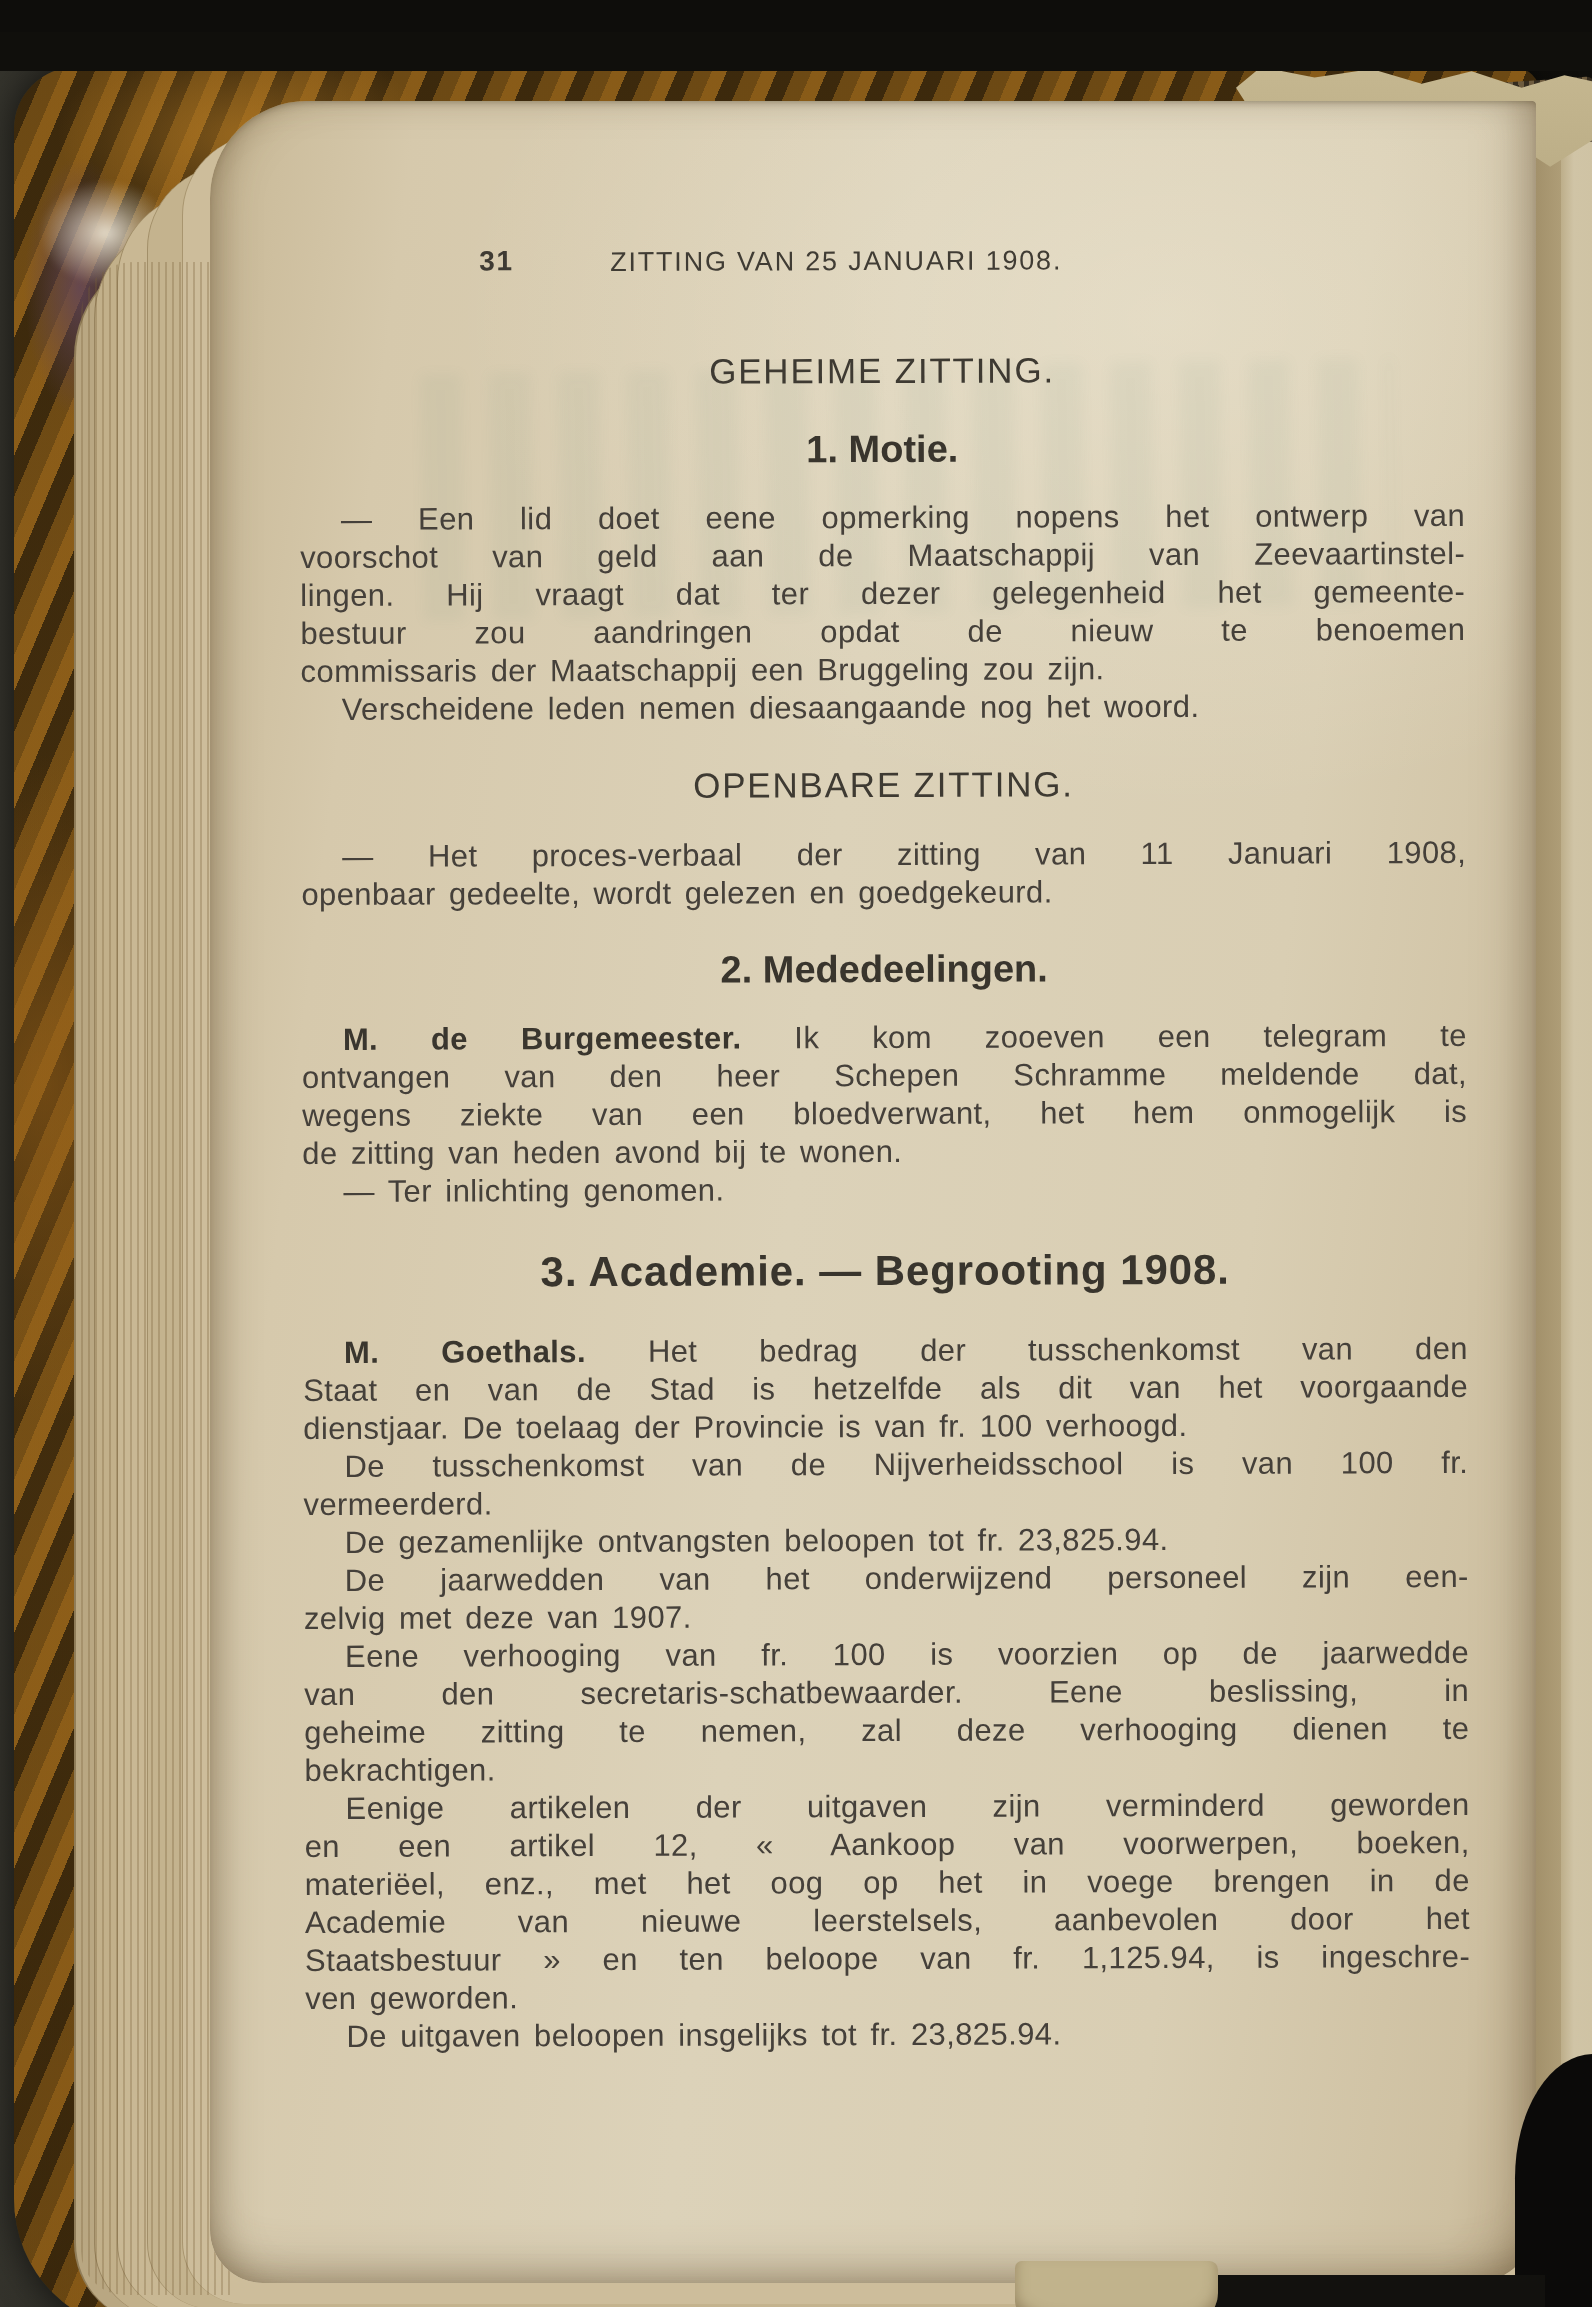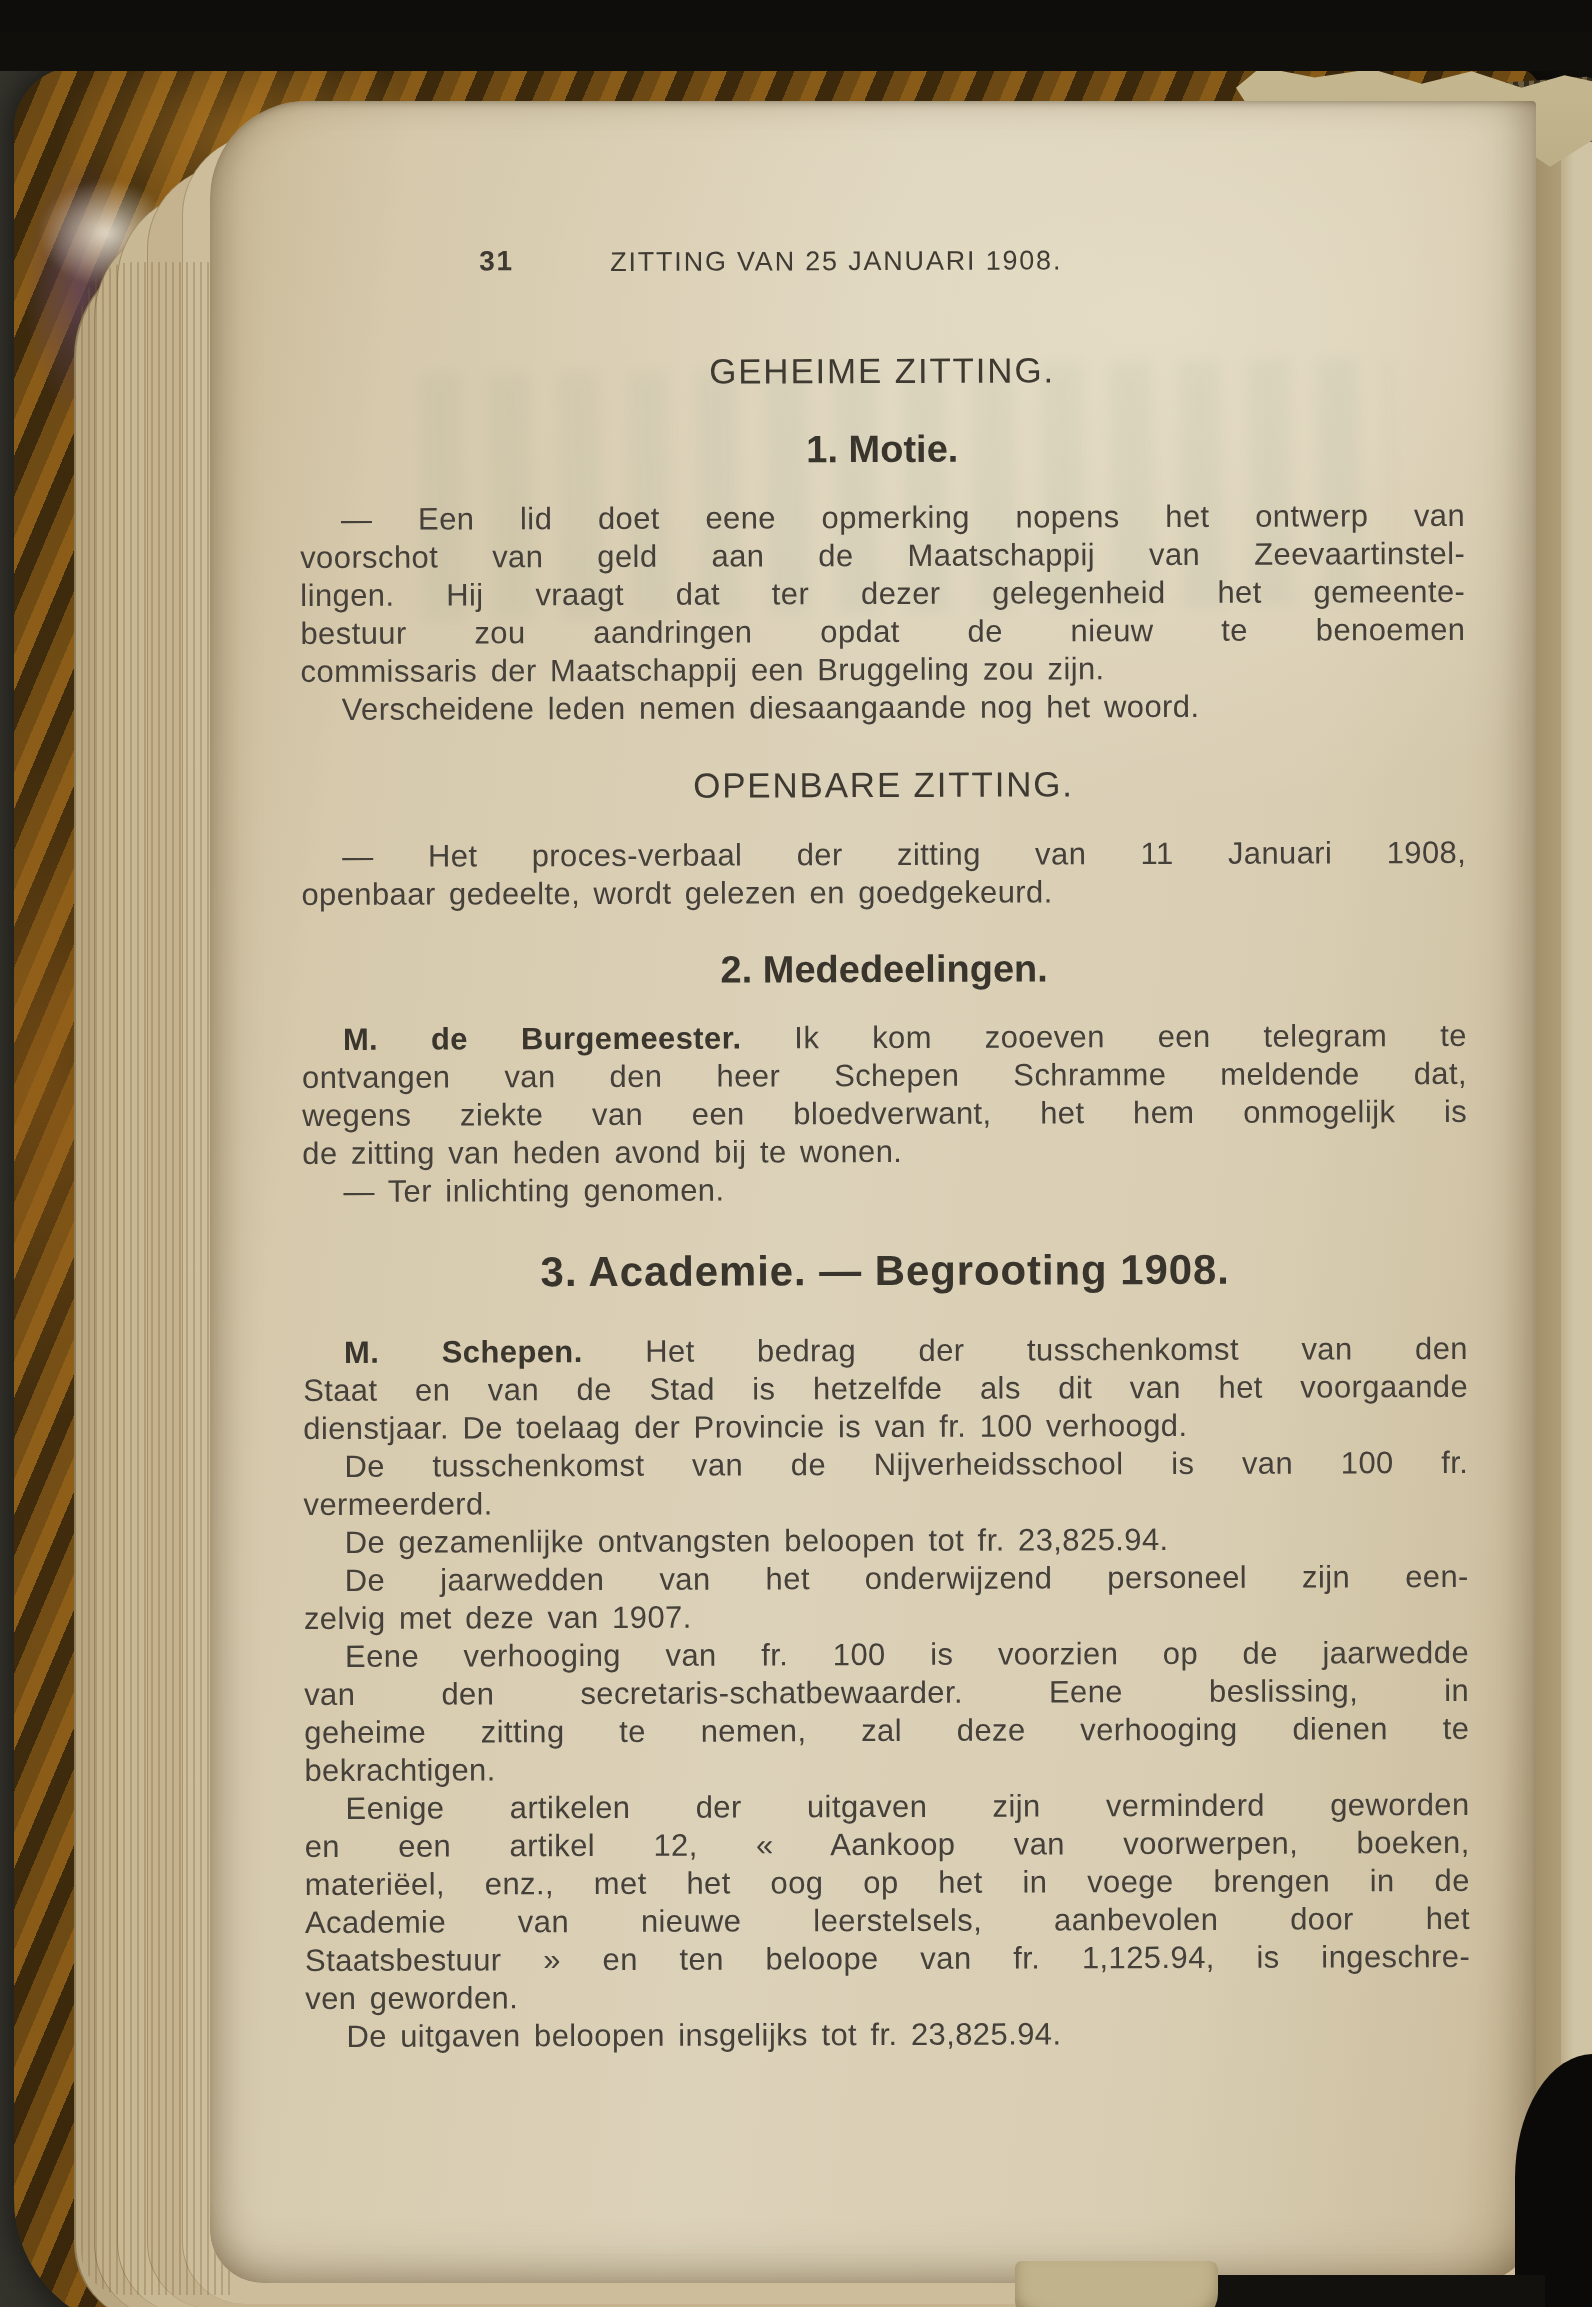--- a/index.html
+++ b/index.html
@@ -144,21 +144,21 @@
             <div class="line first just"><span class="lead">M. de Burgemeester.</span> Ik kom zooeven een telegram te</div>
             <div class="line just">ontvangen van den heer Schepen Schramme meldende dat,</div>
             <div class="line just">wegens ziekte van een bloedverwant, het hem onmogelijk is</div>
             <div class="line">de zitting van heden avond bij te wonen.</div>
           </div>
           <div class="paragraph">
             <div class="line first">— Ter inlichting genomen.</div>
           </div>
           <div class="big-heading">3. Academie. — Begrooting 1908.</div>
           <div class="paragraph">
-            <div class="line first just"><span class="lead">M. Schepen.</span> Het bedrag der tusschenkomst van den</div>
+            <div class="line first just"><span class="lead">M. Goethals.</span> Het bedrag der tusschenkomst van den</div>
             <div class="line just">Staat en van de Stad is hetzelfde als dit van het voorgaande</div>
             <div class="line">dienstjaar. De toelaag der Provincie is van fr. 100 verhoogd.</div>
           </div>
           <div class="paragraph">
             <div class="line first just">De tusschenkomst van de Nijverheidsschool is van 100 fr.</div>
             <div class="line">vermeerderd.</div>
           </div>
           <div class="paragraph">
             <div class="line first">De gezamenlijke ontvangsten beloopen tot fr. 23,825.94.</div>
           </div>

